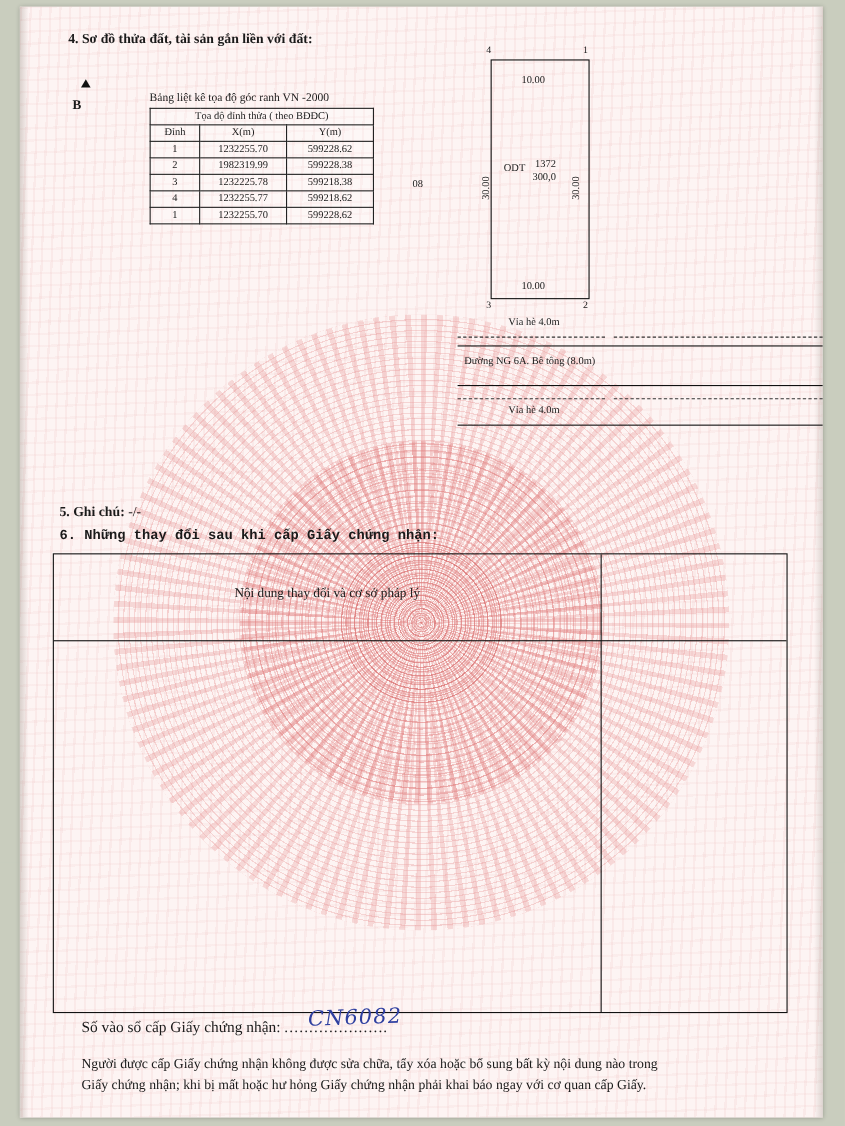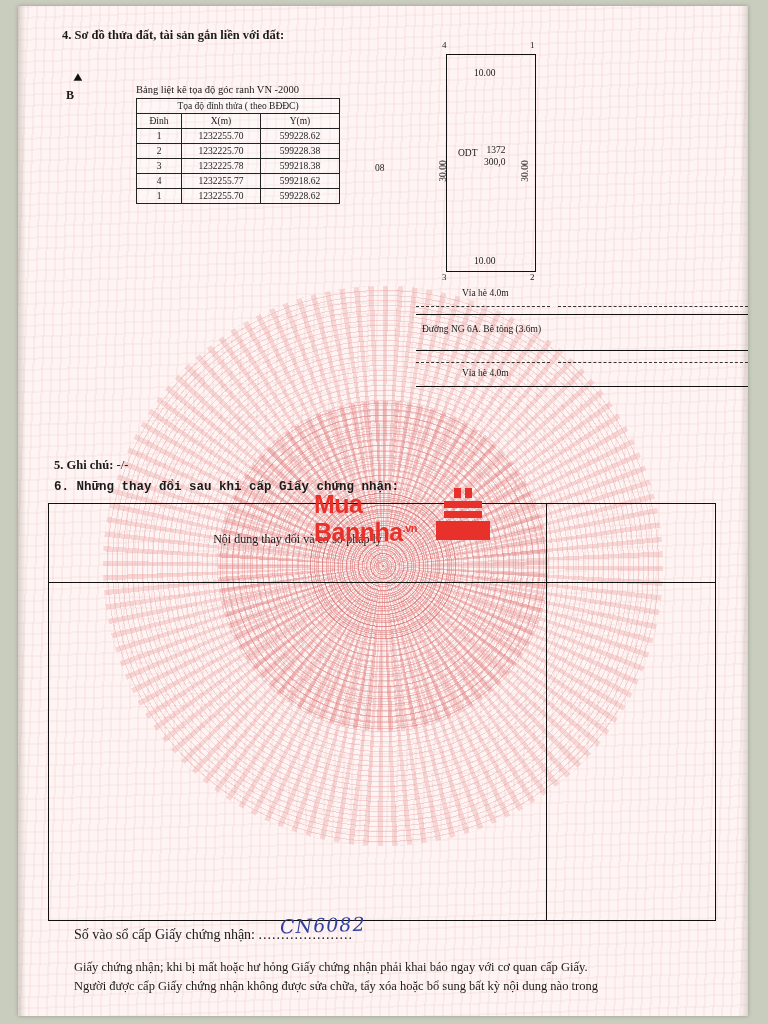--- a/index.html
+++ b/index.html
@@ -386,21 +386,21 @@
           <th class="v">X(m)</th>
           <th class="v">Y(m)</th>
         </tr>
         <tr>
           <td class="d">1</td>
           <td class="v">1232255.70</td>
           <td class="v">599228.62</td>
         </tr>
         <tr>
           <td class="d">2</td>
-          <td class="v">1232225.70</td>
+          <td class="v">1982319.99</td>
           <td class="v">599228.38</td>
         </tr>
         <tr>
           <td class="d">3</td>
           <td class="v">1232225.78</td>
           <td class="v">599218.38</td>
         </tr>
         <tr>
           <td class="d">4</td>
           <td class="v">1232255.77</td>
@@ -430,63 +430,48 @@
       <div class="parcel-id">
         <div>1372</div>
         <div>300,0</div>
       </div>
 
       <div class="lbl" style="left:444px; top:282px;">Vỉa hè 4.0m</div>
       <div class="dashrow" style="left:398px; top:300px; width:134px;"></div>
       <div class="dashrow" style="left:540px; top:300px; width:190px;"></div>
       <div class="road-line" style="left:398px; top:308px; width:332px;"></div>
 
-      <div class="lbl" style="left:404px; top:318px;">Đường NG 6A. Bê tông (3.6m)</div>
+      <div class="lbl" style="left:404px; top:318px;">Đường NG 6A. Bê tông (8.0m)</div>
 
       <div class="road-line" style="left:398px; top:344px; width:332px;"></div>
       <div class="dashrow" style="left:398px; top:356px; width:134px;"></div>
       <div class="dashrow" style="left:540px; top:356px; width:190px;"></div>
       <div class="lbl" style="left:444px; top:362px;">Vỉa hè 4.0m</div>
       <div class="road-line" style="left:398px; top:380px; width:332px;"></div>
 
       <div class="sec5">
         <span>5. Ghi chú:</span>
         <span class="val">-/-</span>
       </div>
 
       <div class="sec6">6. Những thay đổi sau khi cấp Giấy chứng nhận:</div>
 
       <div class="changes-table">
         <div class="vsplit"></div>
         <div class="hsplit"></div>
         <div class="th-left">Nội dung thay đổi và cơ sở pháp lý</div>
       </div>
 
-      <div class="watermark">
-        <div class="wm-text">
-          <span>Mua</span>
-          <span class="l2">
-            <span>Bannha</span><span class="wm-vn">.vn</span>
-          </span>
-        </div>
-        <div class="wm-mark">
-          <div class="wm-bar" style="left:18px; top:0px; width:7px; height:10px;"></div>
-          <div class="wm-bar" style="left:29px; top:0px; width:7px; height:10px;"></div>
-          <div class="wm-bar" style="left:8px; top:13px; width:38px; height:7px;"></div>
-          <div class="wm-bar" style="left:8px; top:23px; width:38px; height:7px;"></div>
-          <div class="wm-bar" style="left:0px; top:33px; width:54px; height:19px;"></div>
-        </div>
-      </div>
 
       <div class="footer-num">
         <span>Số vào sổ cấp Giấy chứng nhận:</span>
         <span class="dots">.....................</span>
       </div>
       <div class="handwriting">CN6082</div>
 
       <div class="footer-note">
+        <span class="ind">Người được cấp Giấy chứng nhận không được sửa chữa, tẩy xóa hoặc bổ sung bất kỳ nội dung nào trong</span>
         <span class="ind">Giấy chứng nhận; khi bị mất hoặc hư hỏng Giấy chứng nhận phải khai báo ngay với cơ quan cấp Giấy.</span>
-        <span class="ind">Người được cấp Giấy chứng nhận không được sửa chữa, tẩy xóa hoặc bổ sung bất kỳ nội dung nào trong</span>
       </div>
 
     </div>
   </div>
 </div>
 
 </body></html>

